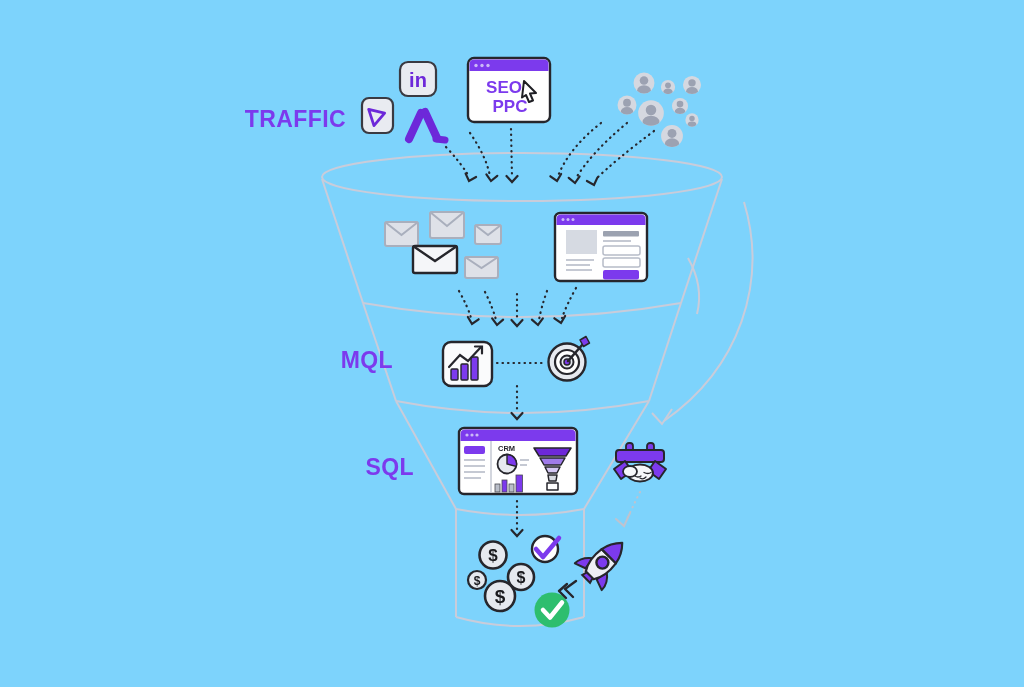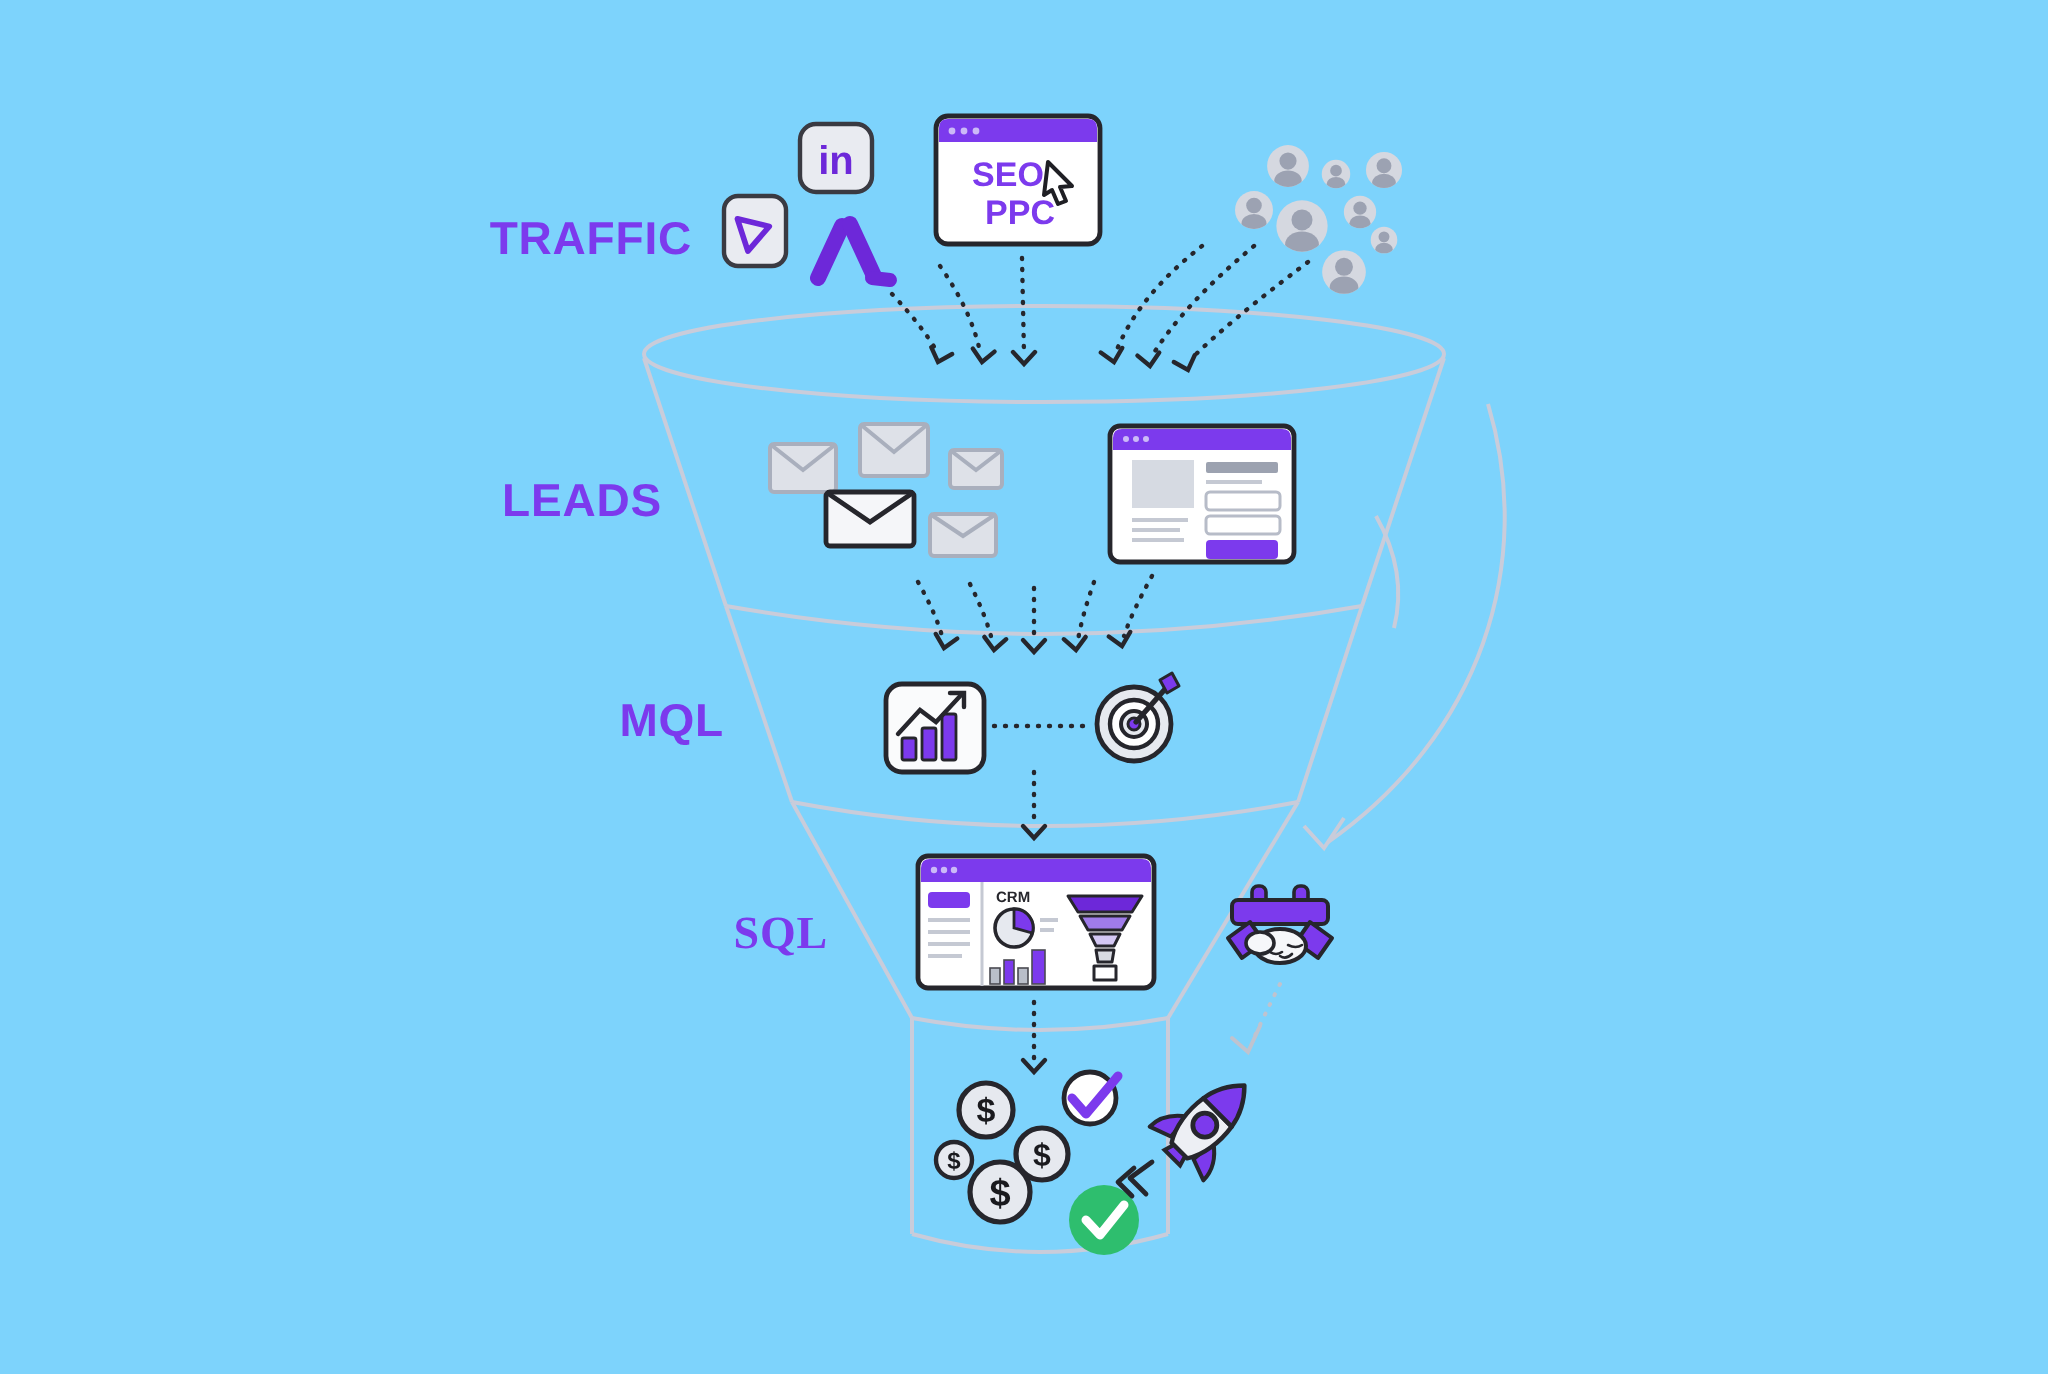--- a/index.html
+++ b/index.html
@@ -283,17 +283,16 @@
         <path d="M -4,16 L 4,16 L 5.5,21 L -5.5,21 Z" fill="#7C3AED" stroke="#26262C" stroke-width="2"></path>
       </g>
       <g fill="none" stroke="#26262C" stroke-width="2.4" stroke-linecap="round" stroke-linejoin="round">
         <path d="M 576,581 L 565,589 L 573,597"></path>
         <path d="M 567,584 L 559,591 L 566,598"></path>
       </g>
     </g>
   </svg>
 
   <div class="stage-label" style="left:86px;top:106px;">TRAFFIC</div>
-  <div class="stage-label" style="left:71px;top:237px;">LEADS</div>
-  <div class="stage-label" style="left:102px;top:347px;">MQL</div>
-  <div class="stage-label" style="left:154px;top:454px;font-family:Liberation Serif, serif;">SQL</div>
+  <div class="stage-label" style="left:133px;top:347px;">MQL</div>
+  <div class="stage-label" style="left:154px;top:454px;">SQL</div>
 
 </div>
 
 </body></html>

